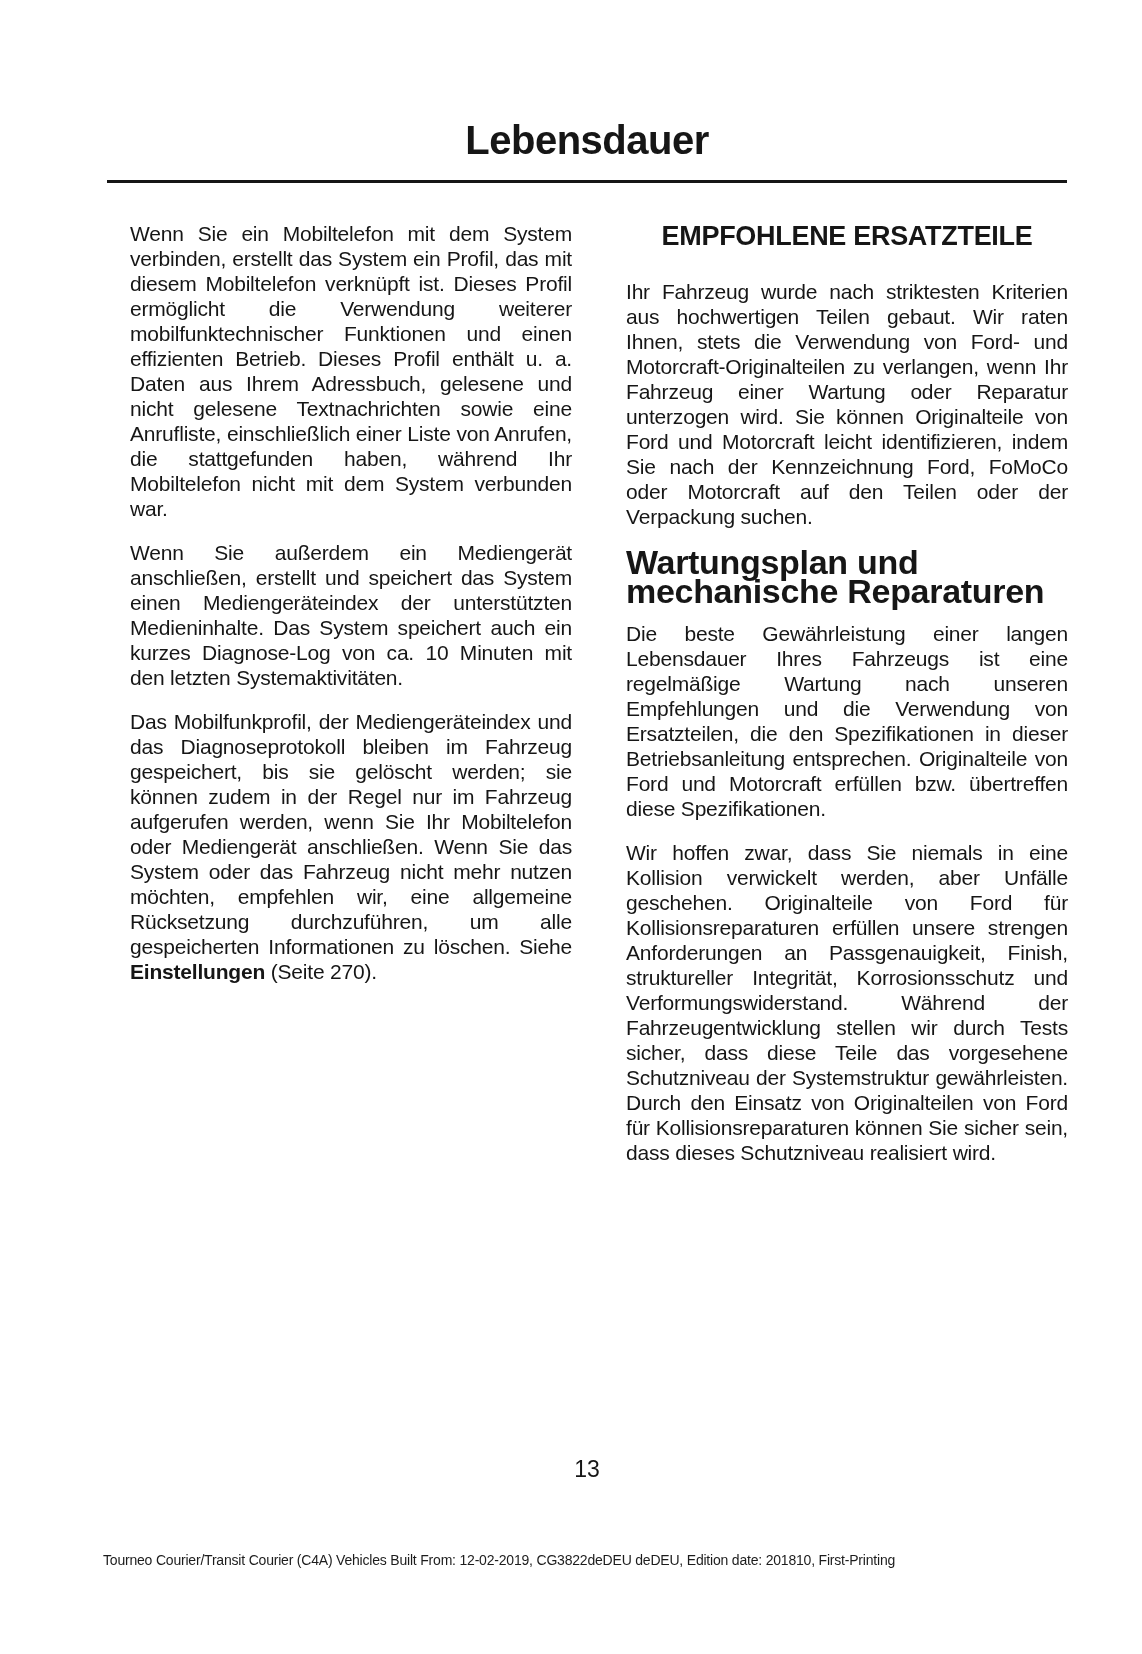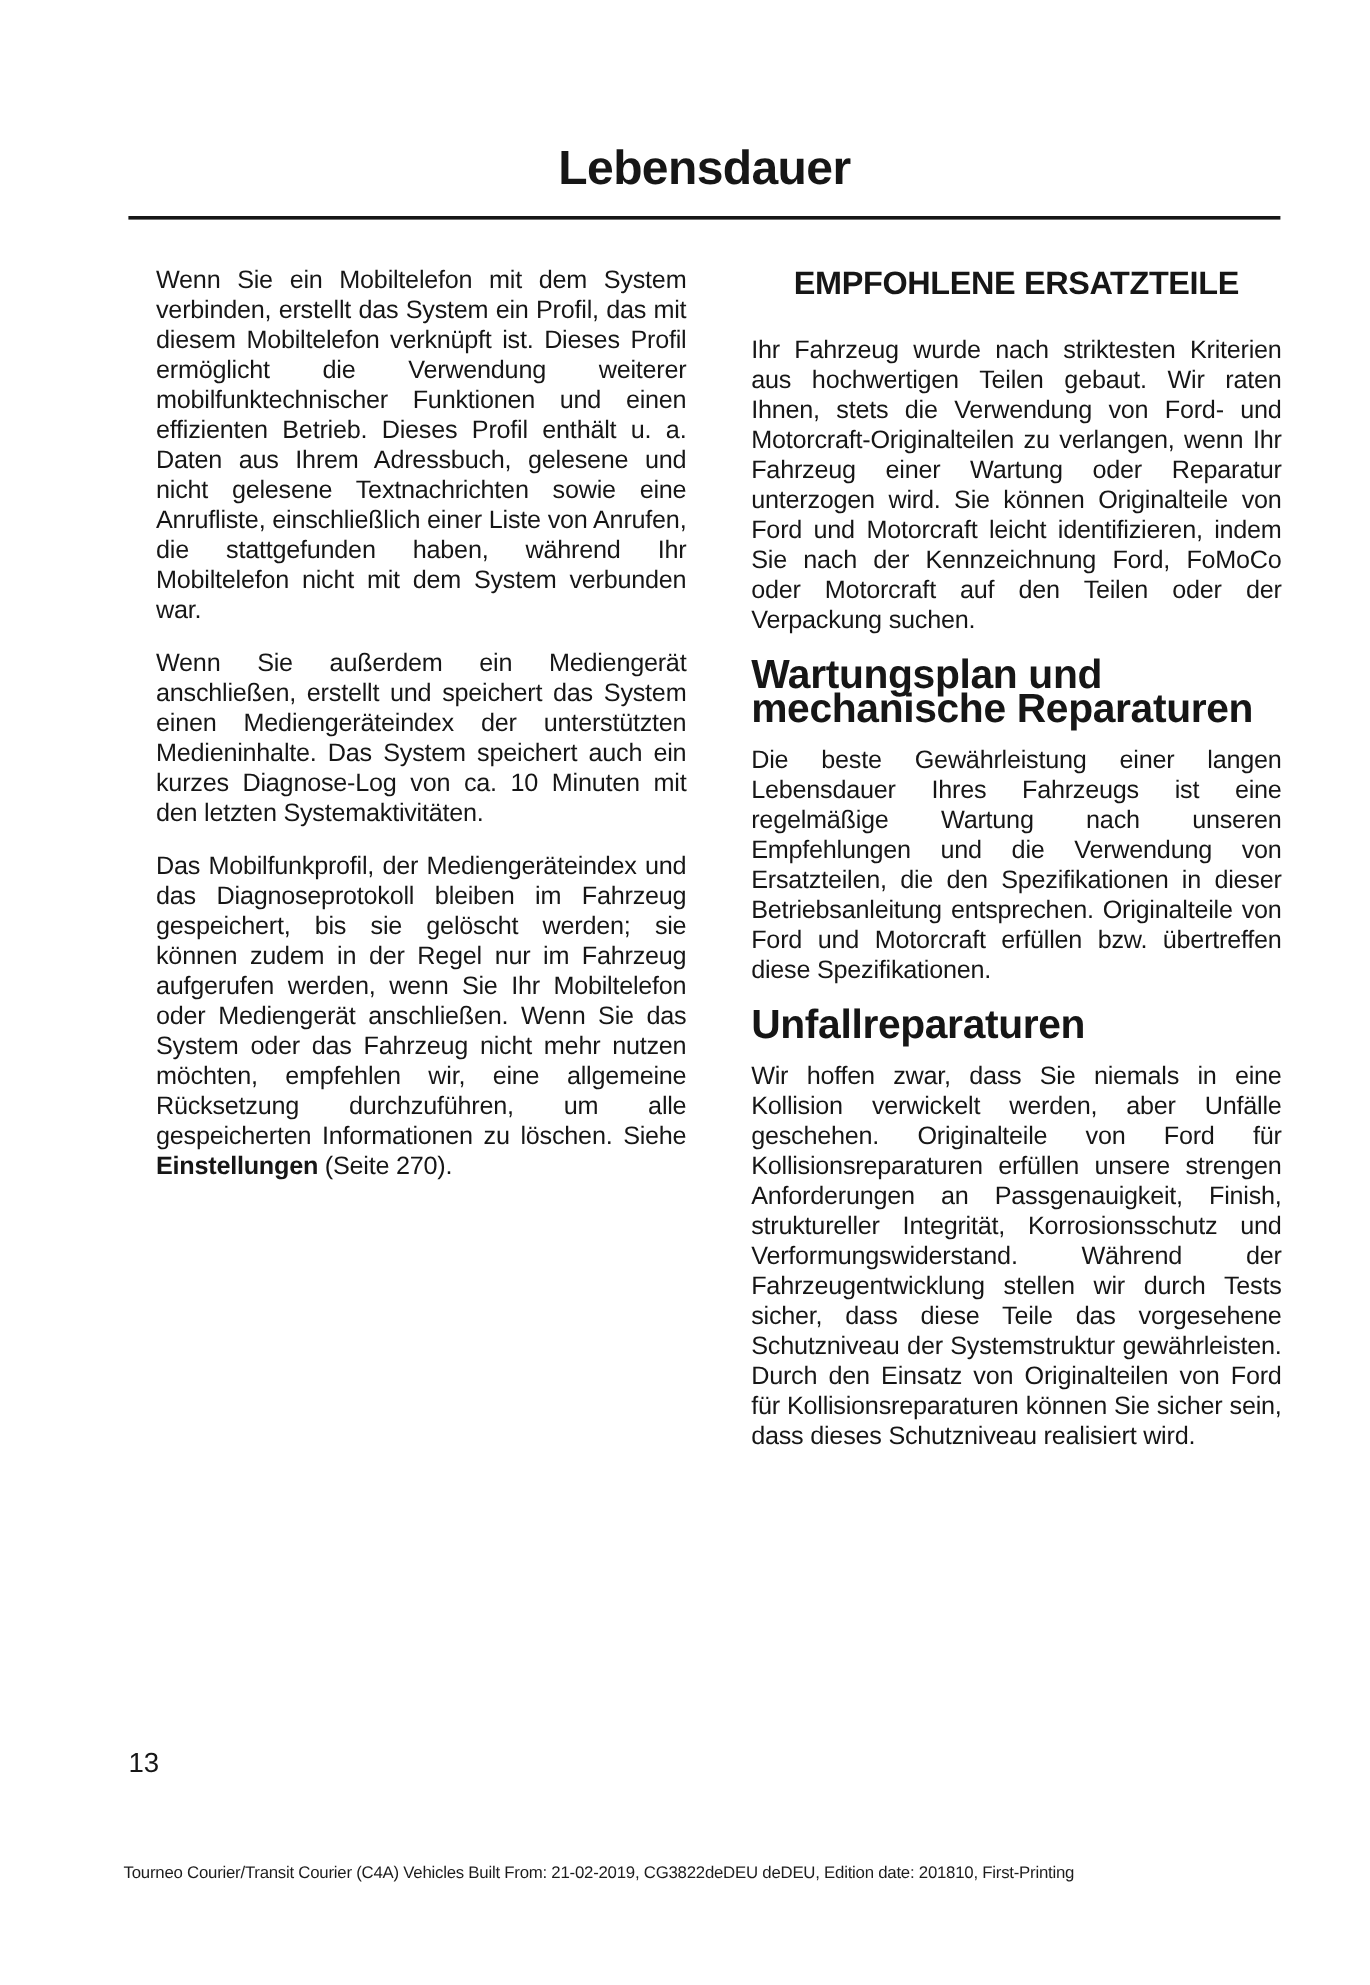--- a/index.html
+++ b/index.html
@@ -72,20 +72,21 @@
     line-height: 29px;
     font-weight: 700;
     letter-spacing: -0.3px;
   }
   .inline-bold { font-weight: 700; }
   .page-number {
     position: absolute;
     top: 1456px;
     left: 107px;
     width: 960px;
+    text-align: center;
     font-size: 23px;
     line-height: 26px;
   }
   .page-footer {
     position: absolute;
     top: 1551px;
     left: 103px;
     width: 980px;
     font-size: 14px;
     line-height: 18px;
@@ -109,23 +110,22 @@
       <p class="body-p">Wenn Sie ein Mobiltelefon mit dem System verbinden, erstellt das System ein Profil, das mit diesem Mobiltelefon verknüpft ist. Dieses Profil ermöglicht die Verwendung weiterer mobilfunktechnischer Funktionen und einen effizienten Betrieb. Dieses Profil enthält u. a. Daten aus Ihrem Adressbuch, gelesene und nicht gelesene Textnachrichten sowie eine Anrufliste, einschließlich einer Liste von Anrufen, die stattgefunden haben, während Ihr Mobiltelefon nicht mit dem System verbunden war.</p>
       <p class="body-p">Wenn Sie außerdem ein Mediengerät anschließen, erstellt und speichert das System einen Mediengeräteindex der unterstützten Medieninhalte. Das System speichert auch ein kurzes Diagnose-Log von ca. 10 Minuten mit den letzten Systemaktivitäten.</p>
       <p class="body-p"><span>Das Mobilfunkprofil, der Mediengeräteindex und das Diagnoseprotokoll bleiben im Fahrzeug gespeichert, bis sie gelöscht werden; sie können zudem in der Regel nur im Fahrzeug aufgerufen werden, wenn Sie Ihr Mobiltelefon oder Mediengerät anschließen. Wenn Sie das System oder das Fahrzeug nicht mehr nutzen möchten, empfehlen wir, eine allgemeine Rücksetzung durchzuführen, um alle gespeicherten Informationen zu löschen. Siehe </span><span class="inline-bold">Einstellungen</span><span> (Seite 270).</span></p>
     </section>
 
     <section class="col">
       <h2 class="section-h">EMPFOHLENE ERSATZTEILE</h2>
       <p class="body-p">Ihr Fahrzeug wurde nach striktesten Kriterien aus hochwertigen Teilen gebaut. Wir raten Ihnen, stets die Verwendung von Ford- und Motorcraft-Originalteilen zu verlangen, wenn Ihr Fahrzeug einer Wartung oder Reparatur unterzogen wird. Sie können Originalteile von Ford und Motorcraft leicht identifizieren, indem Sie nach der Kennzeichnung Ford, FoMoCo oder Motorcraft auf den Teilen oder der Verpackung suchen.</p>
       <h3 class="sub-h">Wartungsplan und mechanische Reparaturen</h3>
       <p class="body-p">Die beste Gewährleistung einer langen Lebensdauer Ihres Fahrzeugs ist eine regelmäßige Wartung nach unseren Empfehlungen und die Verwendung von Ersatzteilen, die den Spezifikationen in dieser Betriebsanleitung entsprechen. Originalteile von Ford und Motorcraft erfüllen bzw. übertreffen diese Spezifikationen.</p>
-      <h3 class="sub-h">Unfallreparaturen</h3>
       <p class="body-p">Wir hoffen zwar, dass Sie niemals in eine Kollision verwickelt werden, aber Unfälle geschehen.  Originalteile von Ford für Kollisionsreparaturen erfüllen unsere strengen Anforderungen an Passgenauigkeit, Finish, struktureller Integrität, Korrosionsschutz und Verformungswiderstand.  Während der Fahrzeugentwicklung stellen wir durch Tests sicher, dass diese Teile das vorgesehene Schutzniveau der Systemstruktur gewährleisten.  Durch den Einsatz von Originalteilen von Ford für Kollisionsreparaturen können Sie sicher sein, dass dieses Schutzniveau realisiert wird.</p>
     </section>
 
   </main>
 
   <div class="page-number">13</div>
 
-  <div class="page-footer">Tourneo Courier/Transit Courier (C4A) Vehicles Built From: 21-02-2019, CG3822deDEU deDEU, Edition date: 201810, First-Printing</div>
+  <div class="page-footer">Tourneo Courier/Transit Courier (C4A) Vehicles Built From: 12-02-2019, CG3822deDEU deDEU, Edition date: 201810, First-Printing</div>
 
 </div>
 
 </body></html>

